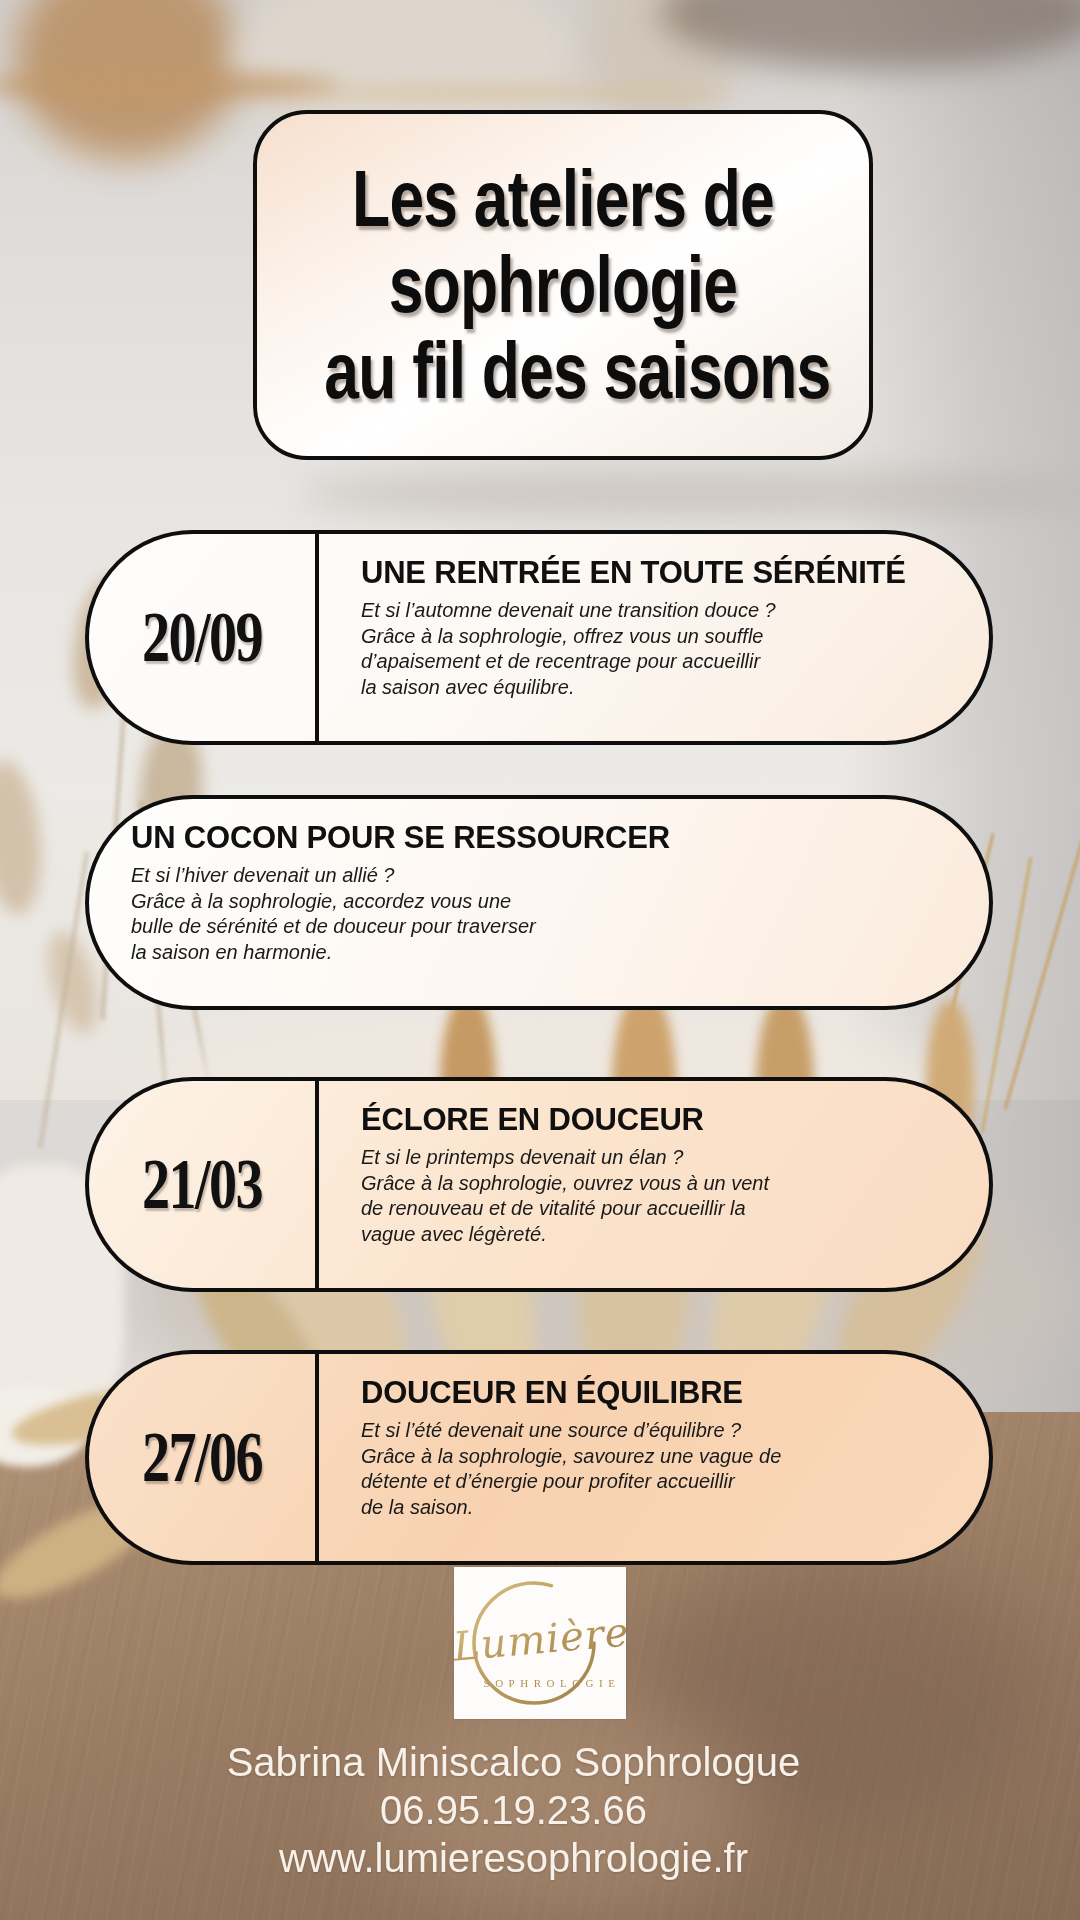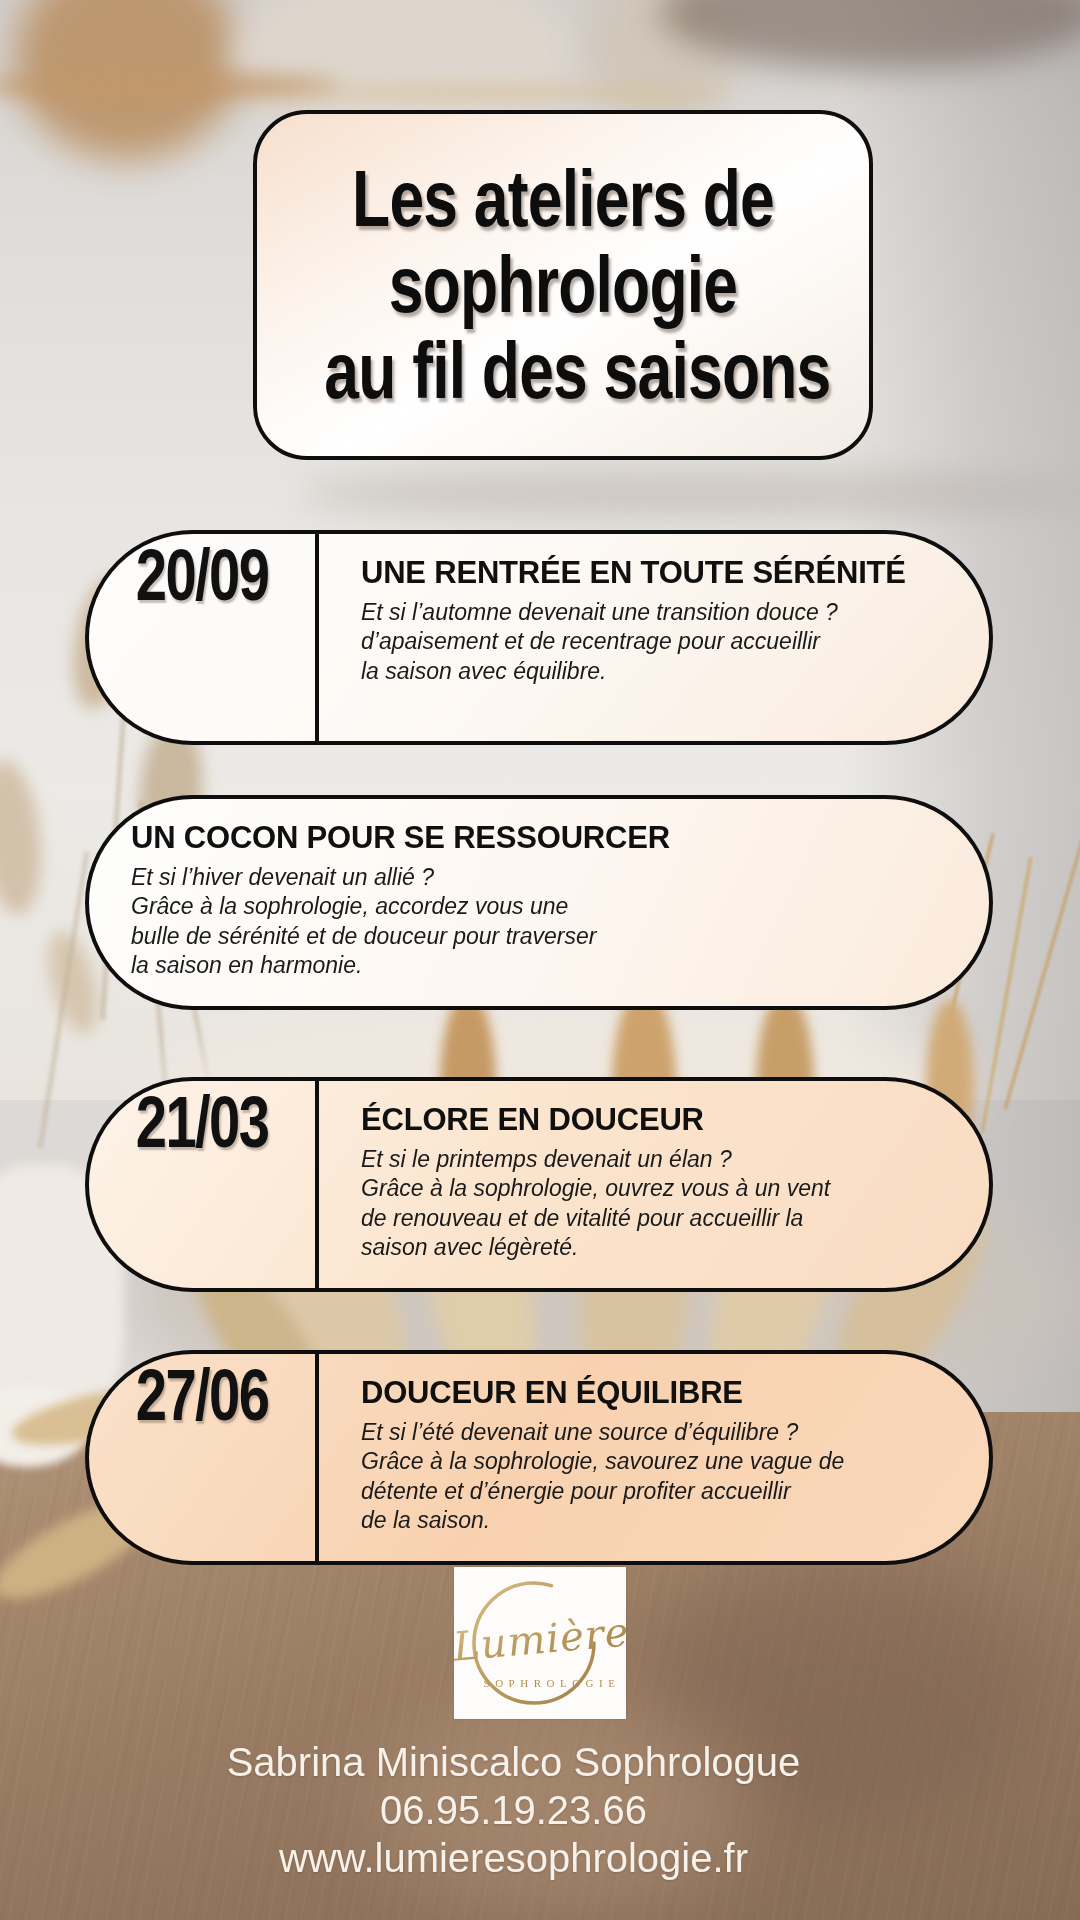--- a/index.html
+++ b/index.html
@@ -36,28 +36,28 @@
     text-shadow:3px 4px 3px rgba(90,75,65,.45);
   }
   .event-card{
     position:absolute;left:85px;width:908px;height:215px;box-sizing:border-box;
     border:4px solid #0e0e0e;border-radius:108px;overflow:hidden;display:flex;
   }
   .card--autumn{background:linear-gradient(130deg,#fefdfc 0%,#fdf9f5 45%,#faefe4 85%,#f9e9da 100%);}
   .card--winter{background:linear-gradient(115deg,#fefefd 0%,#fdf6f0 55%,#fbeadb 100%);}
   .card--spring{background:linear-gradient(125deg,#fdf3e8 0%,#fbe4cd 48%,#f9dcc2 100%);}
   .card--summer{background:linear-gradient(125deg,#fae1ca 0%,#f8d2b0 48%,#f9d8ba 100%);}
-  .date-cell{flex:0 0 226px;border-right:4px solid #0e0e0e;display:flex;align-items:flex-start;justify-content:center;}
+  .date-cell{flex:0 0 226px;border-right:4px solid #0e0e0e;display:flex;align-items:center;justify-content:center;font-family:Liberation Serif, serif;}
   .date-text{
     font-weight:bold;font-size:72px;color:#111;letter-spacing:-2px;
     transform:scaleX(.78);text-shadow:2px 3px 2px rgba(90,75,65,.35);
   }
   .content-cell{flex:1;padding:21px 24px 0 42px;}
   .event-title{font-weight:bold;font-size:31px;letter-spacing:-.2px;color:#101010;margin:0 0 7px;}
-  .event-line{font-style:italic;font-size:23px;line-height:1.28;color:#1a1a1a;}
+  .event-line{font-style:italic;font-size:20px;line-height:1.28;color:#1a1a1a;}
   .logo-badge{
     position:absolute;left:454px;top:1567px;width:172px;height:152px;
     background:#fdfcfa;box-shadow:0 0 2px rgba(0,0,0,.15);
   }
   .footer{position:absolute;left:0;top:1738px;width:1027px;text-align:center;color:#f7f1ea;}
   .footer div{font-size:40px;line-height:48px;text-shadow:0 1px 2px rgba(60,45,35,.25);}
 </style>
 </head>
 <body>
 
@@ -118,20 +118,21 @@
   <div class="title-line">au fil des saisons</div>
 </div>
 
 <div class="event-card card--autumn" style="top:530px">
   <div class="date-cell">
     <div class="date-text">20/09</div>
   </div>
   <div class="content-cell">
     <div class="event-title">UNE RENTRÉE EN TOUTE SÉRÉNITÉ</div>
     <div class="event-line">Et si l’automne devenait une transition douce ?</div>
+    <div class="event-line">Grâce à la sophrologie, offrez vous un souffle</div>
     <div class="event-line">d’apaisement et de recentrage pour accueillir</div>
     <div class="event-line">la saison avec équilibre.</div>
   </div>
 </div>
 
 <div class="event-card card--winter" style="top:795px">
   <div class="content-cell">
     <div class="event-title">UN COCON POUR SE RESSOURCER</div>
     <div class="event-line">Et si l’hiver devenait un allié ?</div>
     <div class="event-line">Grâce à la sophrologie, accordez vous une</div>
@@ -142,21 +143,21 @@
 
 <div class="event-card card--spring" style="top:1077px">
   <div class="date-cell">
     <div class="date-text">21/03</div>
   </div>
   <div class="content-cell">
     <div class="event-title">ÉCLORE EN DOUCEUR</div>
     <div class="event-line">Et si le printemps devenait un élan ?</div>
     <div class="event-line">Grâce à la sophrologie, ouvrez vous à un vent</div>
     <div class="event-line">de renouveau et de vitalité pour accueillir la</div>
-    <div class="event-line">saison avec légèreté.</div>
+    <div class="event-line">vague avec légèreté.</div>
   </div>
 </div>
 
 <div class="event-card card--summer" style="top:1350px">
   <div class="date-cell">
     <div class="date-text">27/06</div>
   </div>
   <div class="content-cell">
     <div class="event-title">DOUCEUR EN ÉQUILIBRE</div>
     <div class="event-line">Et si l’été devenait une source d’équilibre ?</div>

